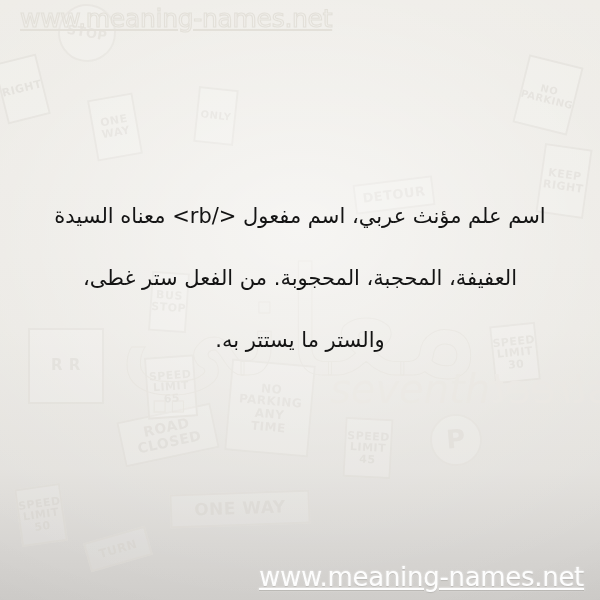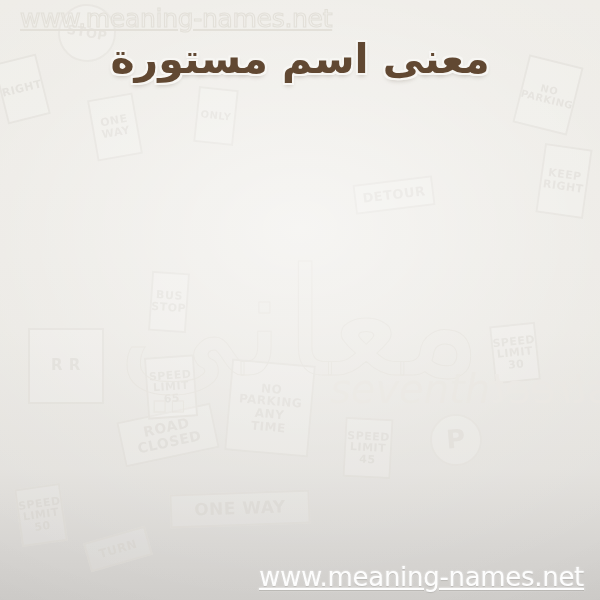--- a/index.html
+++ b/index.html
@@ -258,18 +258,22 @@
   <div class="calligraphy">معاني</div>
 
   <div class="streetmark">
     <span>seventh</span><span class="flip">street</span>
   </div>
 
   <div class="bg-vignette"></div>
 
   <div class="wm wm-top">www.meaning-names.net</div>
 
-  <h1 class="title">معنى اسم مستورة</h1>
-
+
+  <div class="body-text" id="body-text">
+      <span class="body-line">اسم علم مؤنث عربي، اسم مفعول &lt;/rb&gt; معناه السيدة</span>
+      <span class="body-line">العفيفة، المحجبة، المحجوبة. من الفعل ستر غطى،</span>
+      <span class="body-line">والستر ما يستتر به.</span>
+    </div>
 
   <div class="wm wm-bottom">www.meaning-names.net</div>
 
 </div>
 
 </body></html>

